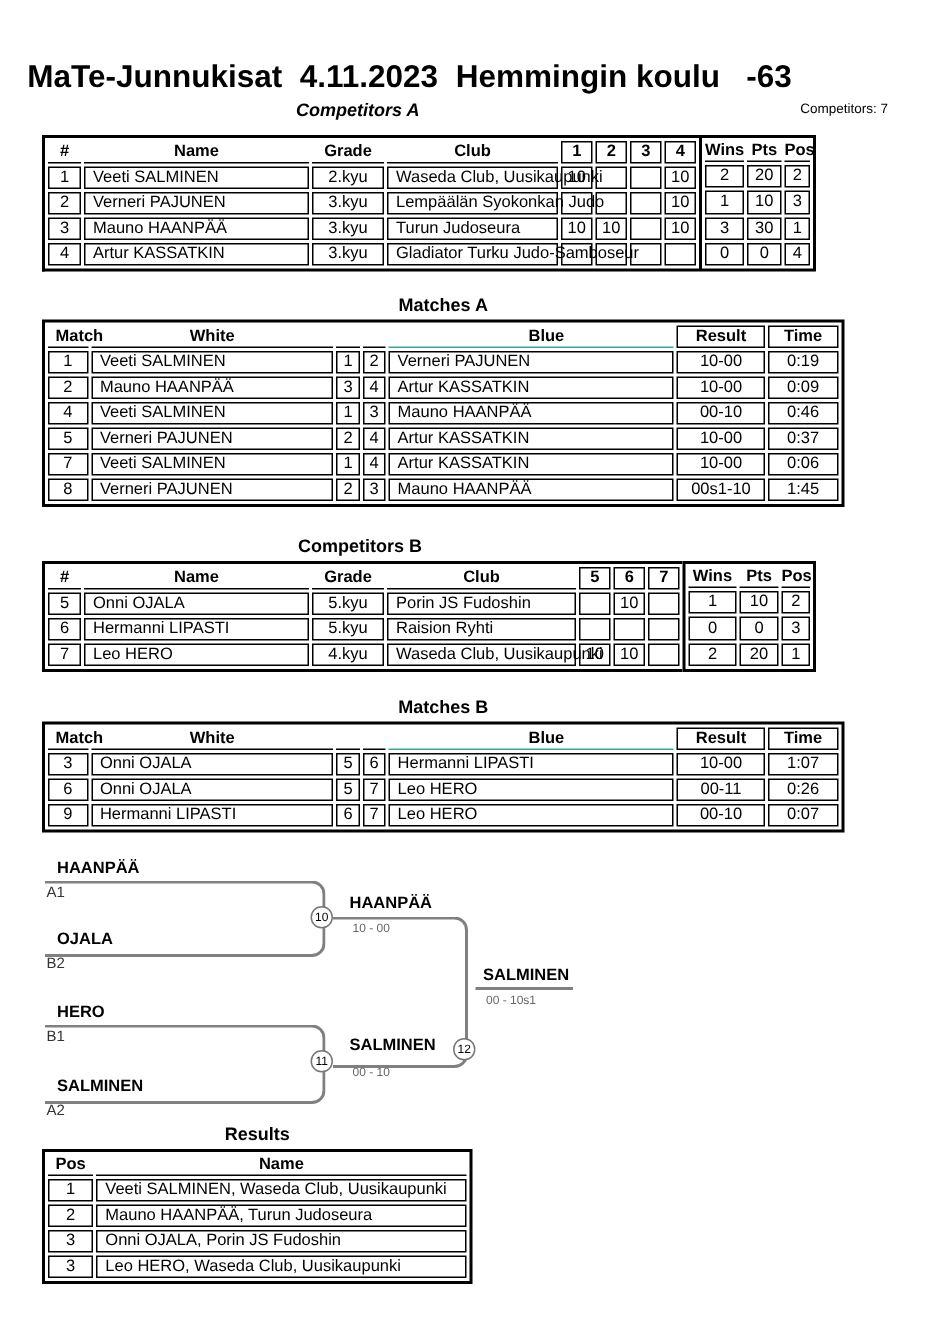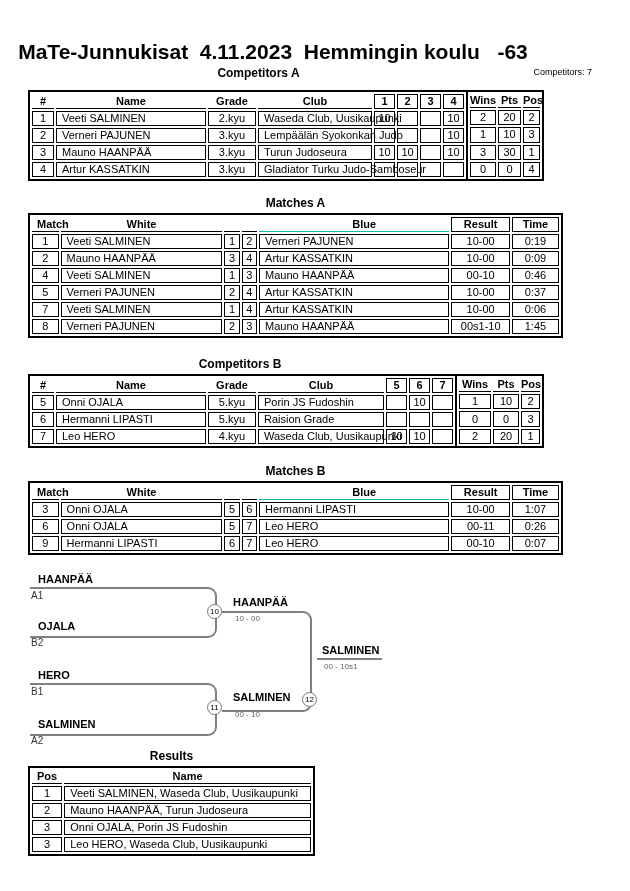--- a/index.html
+++ b/index.html
@@ -28,21 +28,21 @@
   .br-name{position:absolute;font-size:11px;font-weight:bold;white-space:nowrap;}
   .br-seed{position:absolute;font-size:10px;color:#333;white-space:nowrap;}
   .br-score{position:absolute;font-size:8px;color:#666;white-space:nowrap;}
 </style>
 </head>
 <body>
 
 <div class="page">
 
   <div class="abs title">MaTe-Junnukisat  4.11.2023  Hemmingin koulu   -63</div>
-  <div class="abs heading" style="top:66px;left:40px;width:437px;">Competitors A</div>
+  <div class="abs heading" style="top:66px;left:20px;width:437px;font-style:italic;">Competitors A</div>
   <div class="abs small-note" style="top:67px;left:400px;width:192px;">Competitors: 7</div>
 
   <div class="abs flexrow" style="top:90px;left:28px;">
     <table class="tbl tbl-main" style="width:437px;">
       <colgroup>
           <col style="width:22px">
           <col style="width:150px">
           <col style="width:48px">
           <col style="width:114px">
           <col style="width:21px">
@@ -247,21 +247,21 @@
         <td class="bx ctr">5.kyu</td>
         <td class="bx lft">Porin JS Fudoshin</td>
         <td class="bx ctr"></td>
         <td class="bx ctr">10</td>
         <td class="bx ctr"></td>
       </tr>
       <tr>
         <td class="bx ctr">6</td>
         <td class="bx lft">Hermanni LIPASTI</td>
         <td class="bx ctr">5.kyu</td>
-        <td class="bx lft">Raision Grade</td>
+        <td class="bx lft">Raision Ryhti</td>
         <td class="bx ctr"></td>
         <td class="bx ctr"></td>
         <td class="bx ctr"></td>
       </tr>
       <tr>
         <td class="bx ctr">7</td>
         <td class="bx lft">Leo HERO</td>
         <td class="bx ctr">4.kyu</td>
         <td class="bx lft">Waseda Club, Uusikaupunki</td>
         <td class="bx ctr">10</td>

